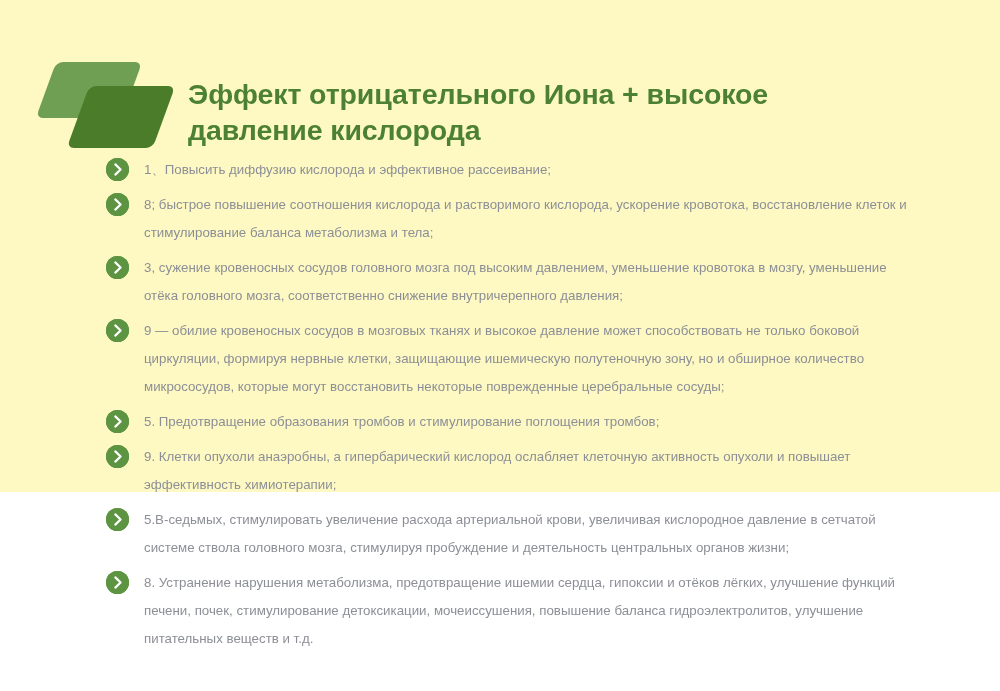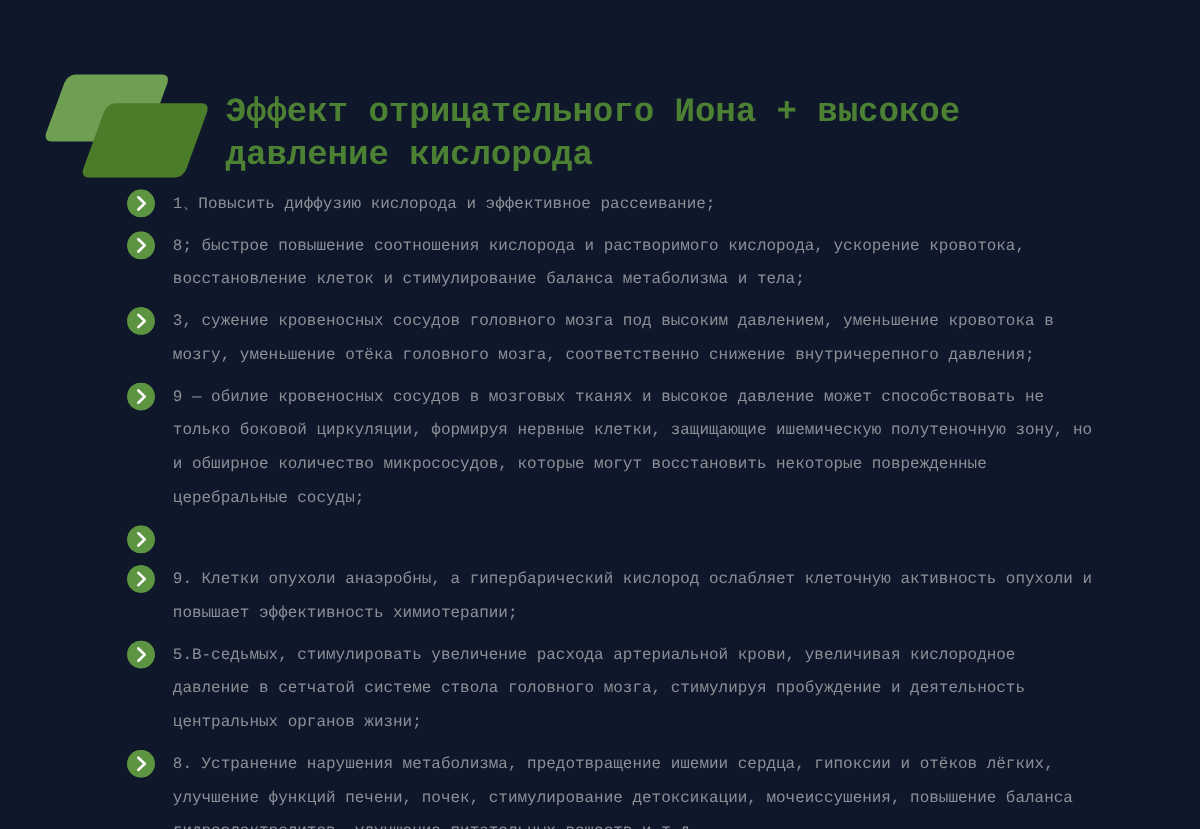--- a/index.html
+++ b/index.html
@@ -12,24 +12,23 @@
     height: 691px;
     background: #ffffff;
     font-family: "Liberation Sans", "DejaVu Sans", sans-serif;
     overflow: hidden;
     position: relative;
   }
 
   .slide {
     position: relative;
     width: 1000px;
-    height: 691px;
-    background: #0f172a;
+    height: 492px;
+    background: #fef9c3;
     box-sizing: border-box;
-    font-family: Liberation Mono, monospace;
   }
 
   
   .header {
     position: absolute;
     left: 0;
     top: 0;
     width: 1000px;
     height: 160px;
   }
@@ -181,20 +180,21 @@
       <span class="point-text">9 — обилие кровеносных сосудов в мозговых тканях и высокое давление может способствовать не только боковой циркуляции, формируя нервные клетки, защищающие ишемическую полутеночную зону, но и обширное количество микрососудов, которые могут восстановить некоторые поврежденные церебральные сосуды;</span>
     </li>
 
     <li class="point">
       <span class="bullet-icon">
         <svg viewBox="0 0 23 23" xmlns="http://www.w3.org/2000/svg">
           <circle cx="11.5" cy="11.5" r="11.5" fill="#5d9442"></circle>
           <path d="M9.3 6.4 L14.6 11.5 L9.3 16.6" fill="none" stroke="#ffffff" stroke-width="2.2" stroke-linecap="round" stroke-linejoin="round"></path>
         </svg>
       </span>
+      <span class="point-text">5. Предотвращение образования тромбов и стимулирование поглощения тромбов;</span>
     </li>
 
     <li class="point">
       <span class="bullet-icon">
         <svg viewBox="0 0 23 23" xmlns="http://www.w3.org/2000/svg">
           <circle cx="11.5" cy="11.5" r="11.5" fill="#5d9442"></circle>
           <path d="M9.3 6.4 L14.6 11.5 L9.3 16.6" fill="none" stroke="#ffffff" stroke-width="2.2" stroke-linecap="round" stroke-linejoin="round"></path>
         </svg>
       </span>
       <span class="point-text">9. Клетки опухоли анаэробны, а гипербарический кислород ослабляет клеточную активность опухоли и повышает эффективность химиотерапии;</span>

